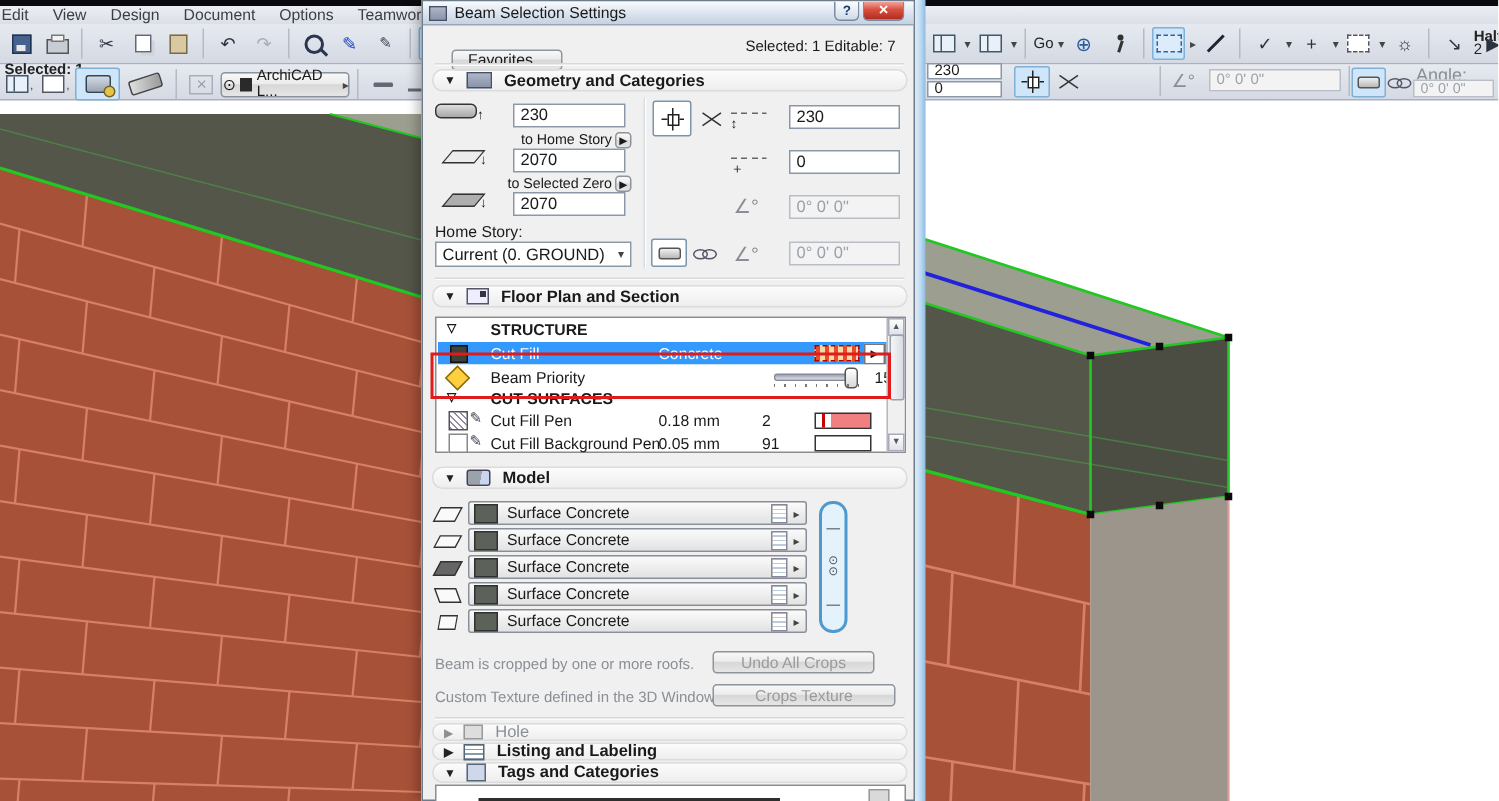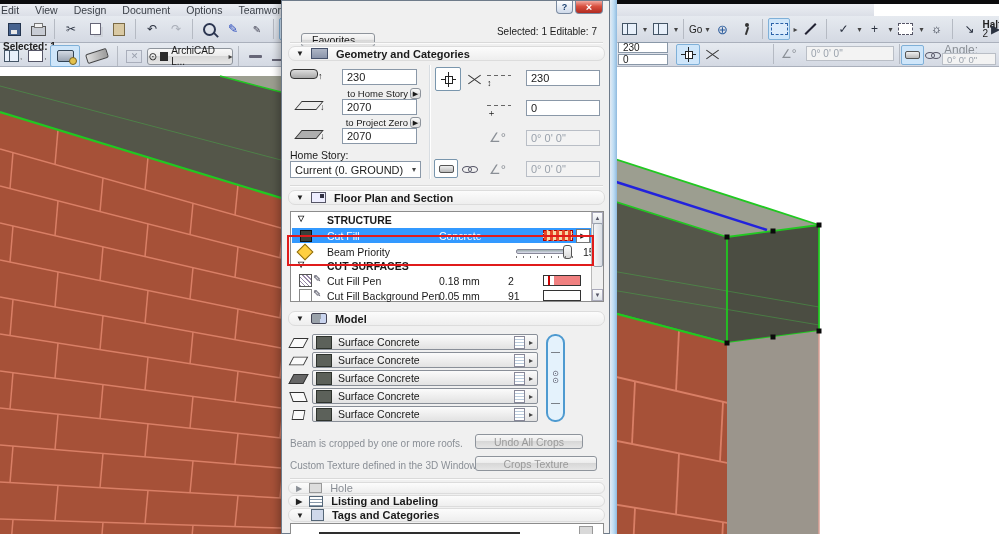--- a/index.html
+++ b/index.html
@@ -1,21 +1,21 @@
 <!DOCTYPE html>
 <html><head>
 <meta charset="utf-8">
 <style>
   html,body{margin:0;padding:0}
   .screen{position:relative;width:999px;height:534px;background:#fff;overflow:hidden;
           font-family:"Liberation Sans",sans-serif;font-size:11px;color:#1a1a1a}
   .abs{position:absolute}
   
   .blackbar{left:0;top:0;width:999px;height:4px;background:#0b0b0d}
-  .menubar{left:0;top:4px;width:874px;height:12px;background:linear-gradient(#eceef3,#dbdfe7);
+  .menubar{left:0;top:4px;width:999px;height:12px;background:linear-gradient(#eceef3,#dbdfe7);
            display:flex;align-items:flex-end;border-bottom:1px solid #c2c7d0}
   .menuitem{padding:0 8px;font-size:10.5px;color:#3a3f47}
   .tbar{left:0;width:999px;height:26px;background:linear-gradient(#e6eaf0,#d4d9e3);border-bottom:1px solid #aab0bc}
   .grp{display:flex;align-items:center;height:26px;gap:2px}
   .tbtn{min-width:18px;height:20px;padding:0 1px;display:flex;align-items:center;justify-content:center;
         border:1px solid transparent;border-radius:2px;font-size:12px;color:#2b3240}
   .tbtn.pressed{background:#cfe6fa;border-color:#7fb0d8}
   .tbtn.dis{color:#a9aeb8}
   .sep{width:1px;height:20px;background:#b5bac3;margin:0 3px}
   .dd{font-size:8px;color:#444;margin-left:1px}
@@ -431,20 +431,24 @@
     </div>
   <div class="abs tbtn" style="left:921px;top:45px;width:19px;height:18px">
       <span class="i-chain"></span>
     </div>
   <div class="abs gray" style="left:944px;top:43px;font-size:12px">Angle:</div>
   <div class="abs field gray" style="left:942px;top:53px;width:54px;height:12px;font-size:9.5px">0° 0' 0"</div>
 
   <div class="abs aerostrip"></div>
 
   <div class="abs dialog">
+    <div class="titlebar">
+      <span class="i-beam3d" style="margin:0 5px 0 4px;width:10px;height:8px"></span>
+      <span>Beam Selection Settings</span>
+    </div>
     <div class="capbtn" style="right:36px;width:17px;background:linear-gradient(#fdfeff,#cfdaea)">
         <span style="color:#1a3f6f;font-weight:bold">?</span>
       </div>
     <div class="capbtn" style="right:6px;width:28px;background:linear-gradient(#f2a9a0,#d8503f 45%,#b02a20);color:#fff">
         <span style="font-weight:bold;font-size:11px">×</span>
       </div>
 
     <div class="abs btn" style="left:19px;top:32px;width:74px;height:14px">Favorites...</div>
     <div class="abs" style="right:12px;top:25px;font-size:10px">Selected: 1 Editable: 7</div>
     <div class="abs hr" style="left:8px;top:41px;width:313px"></div>
@@ -453,21 +457,21 @@
       <span class="tri">▼</span>
       <span class="i-beam3d" style="margin-right:8px"></span>
       <span>Geometry and Categories</span>
     </div>
     <div class="abs" style="left:8px;top:68px"><span class="i-beamh" style="display:inline-block"></span><span style="font-size:9px">↑</span></div>
     <div class="abs field" style="left:60px;top:68px;width:75px;height:16px">230</div>
     <div class="abs" style="left:40px;top:87px;width:86px;text-align:right;font-size:9.5px">to Home Story</div>
     <div class="abs btn" style="left:128px;top:87px;width:11px;height:11px;font-size:7px">▶</div>
     <div class="abs" style="left:16px;top:99px"><span class="i-slab" style="display:inline-block"></span><span style="font-size:9px">↓</span></div>
     <div class="abs field" style="left:60px;top:98px;width:75px;height:16px">2070</div>
-    <div class="abs" style="left:34px;top:116px;width:92px;text-align:right;font-size:9.5px">to Project Zero</div>
+    <div class="abs" style="left:34px;top:116px;width:92px;text-align:right;font-size:9.5px">to Selected Zero</div>
     <div class="abs btn" style="left:128px;top:116px;width:11px;height:11px;font-size:7px">▶</div>
     <div class="abs" style="left:16px;top:128px"><span class="i-slab d" style="display:inline-block"></span><span style="font-size:9px">↓</span></div>
     <div class="abs field" style="left:60px;top:127px;width:75px;height:16px">2070</div>
     <div class="abs" style="left:8px;top:148px;font-size:10.5px">Home Story:</div>
     <div class="abs field" style="left:8px;top:160px;width:131px;height:17px;justify-content:space-between">
       <span>Current (0. GROUND)</span>
       <span class="dd">▾</span>
     </div>
     <div class="abs vr" style="left:147px;top:64px;height:114px"></div>
     <div class="abs tbtn" style="left:153px;top:66px;width:22px;height:22px;border-color:#7996ad;background:#fff">

